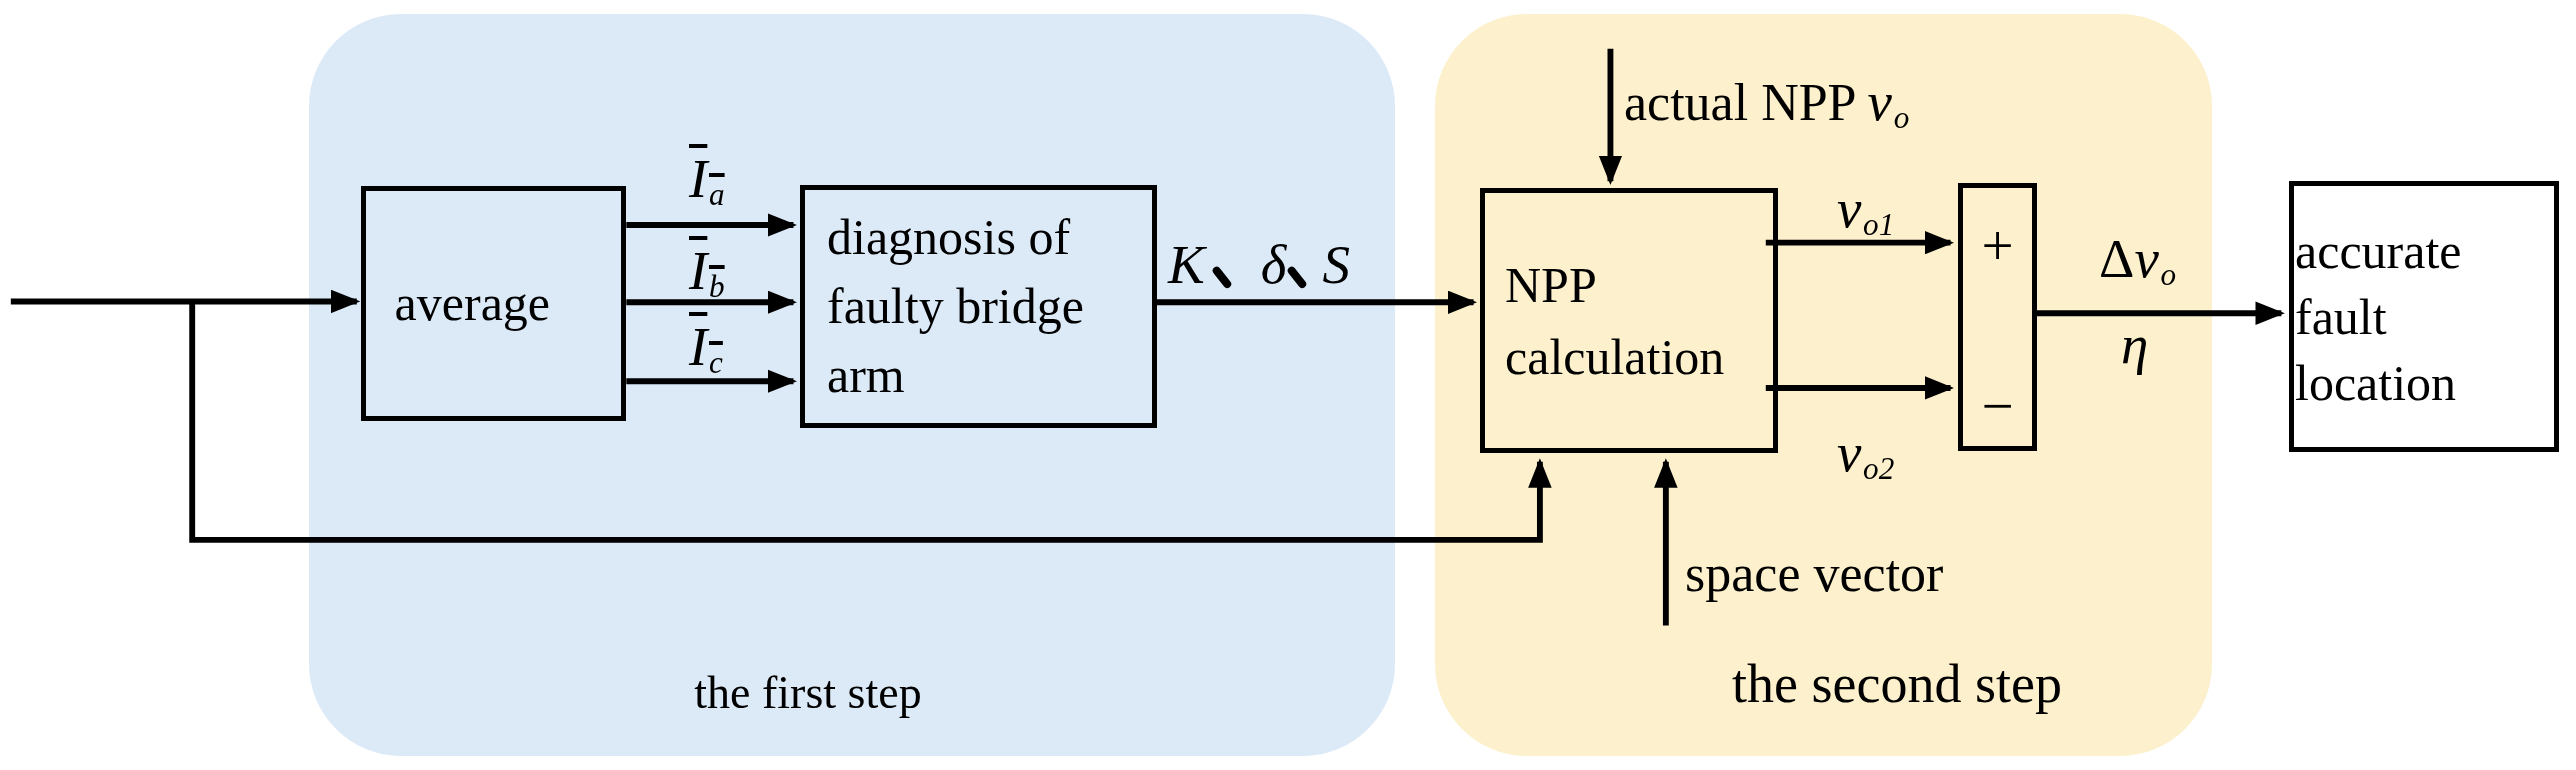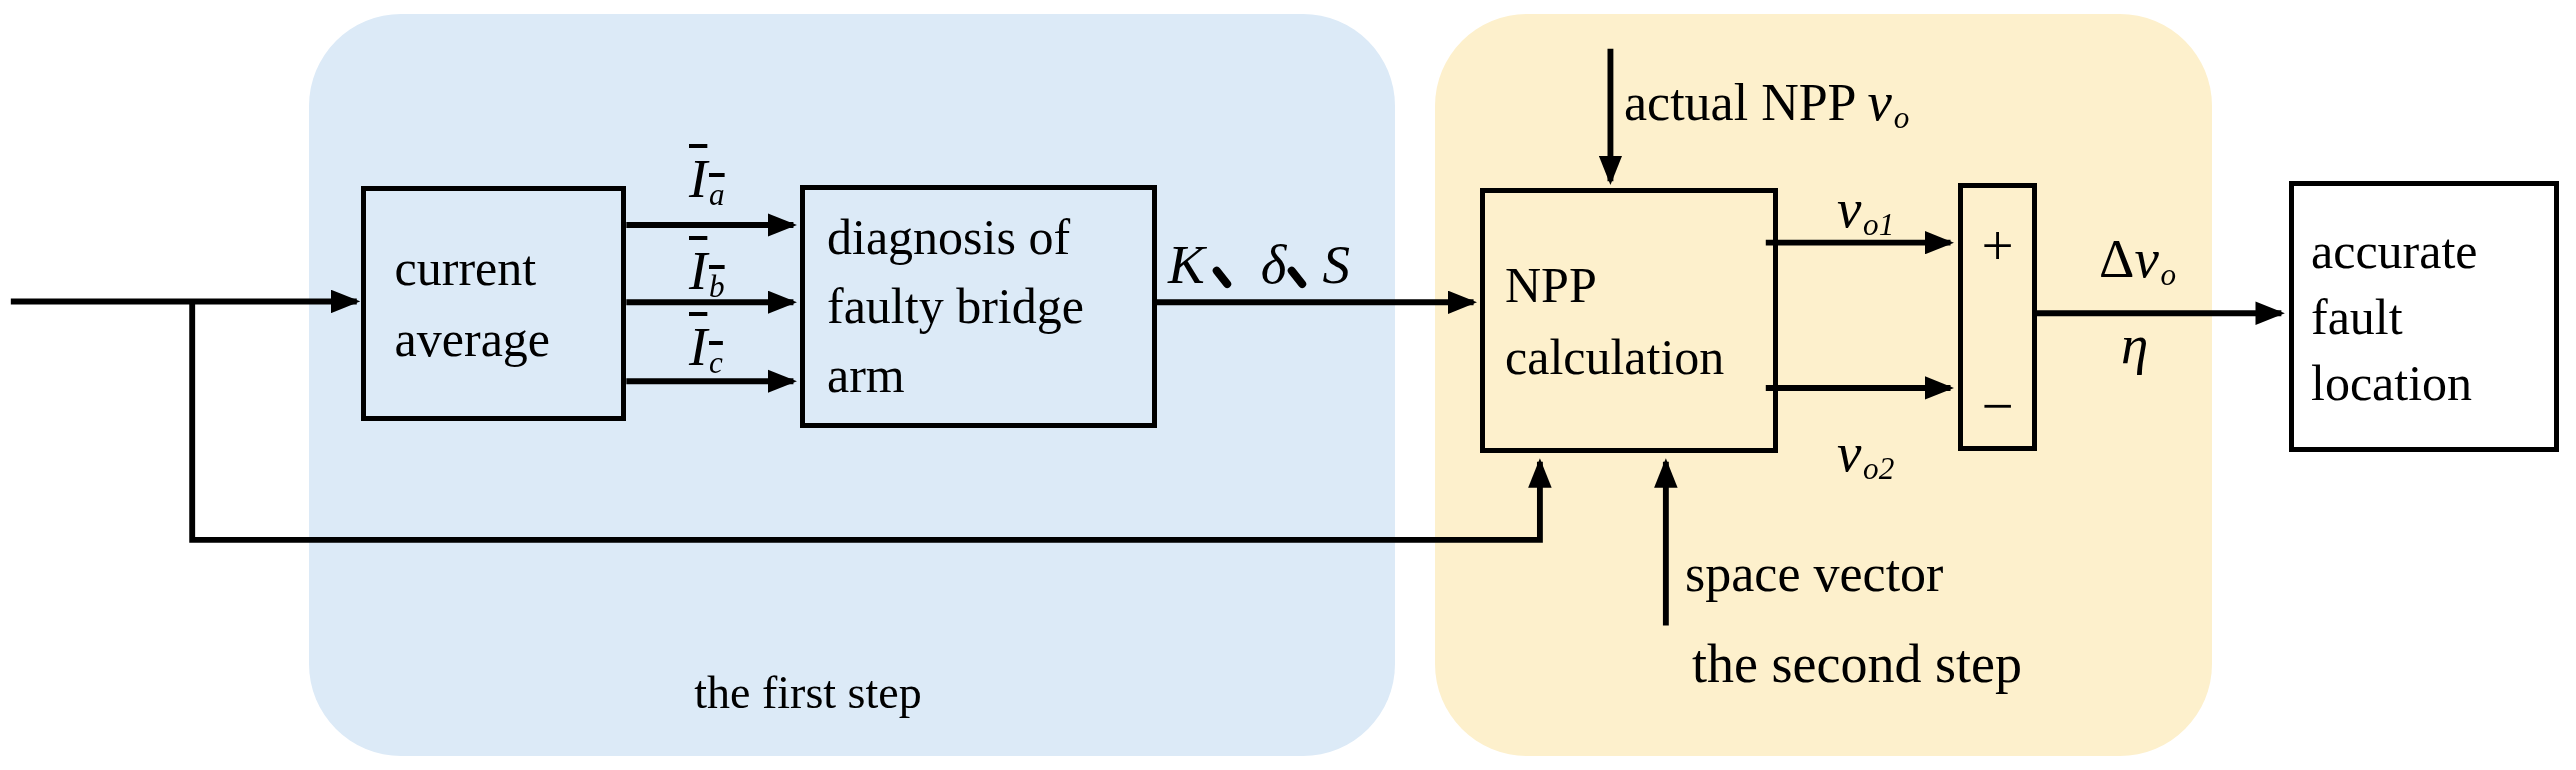--- a/index.html
+++ b/index.html
@@ -39,36 +39,36 @@
     background: transparent;
   }
   .block .bl { display: block; white-space: nowrap; }
 
   .blk-current  { left: 361px;  top: 186px; width: 265px; height: 235px; padding-left: 28.6px; line-height: 71px; }
   .blk-diag     { left: 800px;  top: 185px; width: 357px; height: 243px; padding-left: 22px; line-height: 69px; }
   .blk-npp      { left: 1480px; top: 188px; width: 298px; height: 265px; padding-left: 20px; line-height: 72px; }
   .blk-cmp      { left: 1958px; top: 183px; width: 79px;  height: 268px;
                   justify-content: space-between; align-items: center;
                   padding: 28.6px 0 11.8px; font-size: 57px; line-height: 57px; }
-  .blk-fault    { left: 2289px; top: 181px; width: 270px; height: 271px; padding-left: 17px; line-height: 66px; background: #fff; }
+  .blk-fault    { left: 2289px; top: 181px; width: 270px; height: 271px; padding-left: 1px; line-height: 66px; background: #fff; }
 
   .lbl { position: absolute; font-size: 52px; line-height: 71px; white-space: nowrap; }
   .lbl-ac      { left: 46px;   top: 158px; width: 256px; text-align: center; }
   .lbl-ia      { left: 689px;  top: 143px; }
   .lbl-ib      { left: 689px;  top: 235px; }
   .lbl-ic      { left: 689px;  top: 311px; }
   .lbl-kds     { left: 1168px; top: 229px; }
   .lbl-actual  { left: 1624px; top: 66px;  }
   .lbl-vo1     { left: 1837px; top: 173px; }
   .lbl-vo2     { left: 1837px; top: 417px; }
   .lbl-dvo     { left: 2099px; top: 223px; }
   .lbl-eta     { left: 2121px; top: 309px; }
   .lbl-space   { left: 1685px; top: 538px; }
   .lbl-step1   { left: 639px;  top: 657px; width: 338px; text-align: center; font-size: 46px; }
-  .lbl-step2   { left: 1692px; top: 629px; width: 370px; text-align: left; font-size: 54px; }
+  .lbl-step2   { left: 1692px; top: 649px; width: 370px; text-align: right; font-size: 54px; }
 
   .math { font-style: italic; font-size: 55px; }
   .sb   { font-size: 0.60em; font-style: italic; position: relative; top: 0.26em; margin-left: 1.7px; }
   .ovl  { text-decoration: overline; text-decoration-thickness: 4.2px; }
   .up   { font-style: normal; }
 
   .dun {
     display: inline-block;
     width: 7.6px; height: 25px;
     background: var(--stroke);
@@ -100,21 +100,20 @@
     <path d="M745 454 H944" marker-end="url(#ah)"></path>
     <path d="M1376 360 H1754" marker-end="url(#ah)"></path>
     <path d="M1917 58 V216" marker-end="url(#ah)"></path>
     <path d="M1983 745 V550" marker-end="url(#ah)"></path>
     <path d="M2102 289 H2322" marker-end="url(#ah)"></path>
     <path d="M2102 462 H2322" marker-end="url(#ah)"></path>
     <path d="M2423 373 H2716" marker-end="url(#ah)"></path>
   </svg>
 
   <div class="block blk-current">
-    <span class="bl">current</span>
     <span class="bl">average</span>
   </div>
 
   <div class="block blk-diag">
     <span class="bl">diagnosis of</span>
     <span class="bl">faulty bridge</span>
     <span class="bl">arm</span>
   </div>
 
   <div class="block blk-npp">

